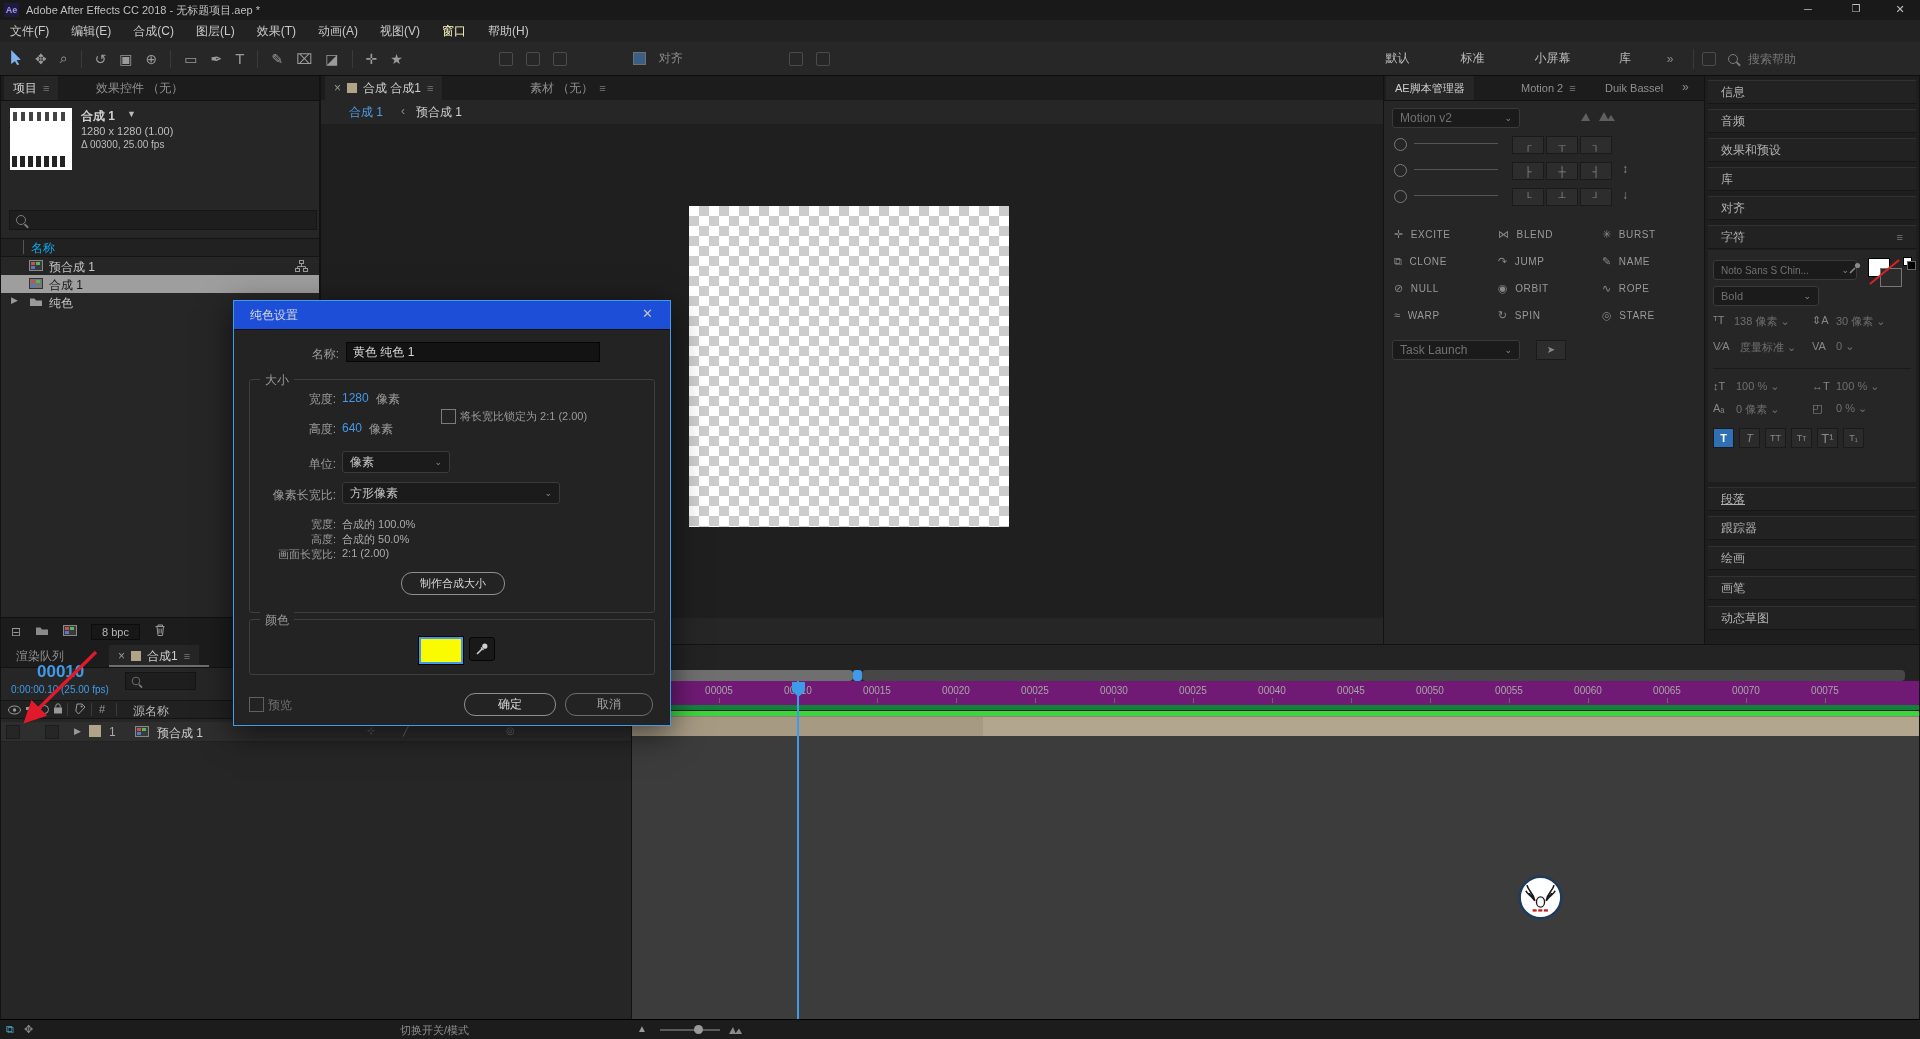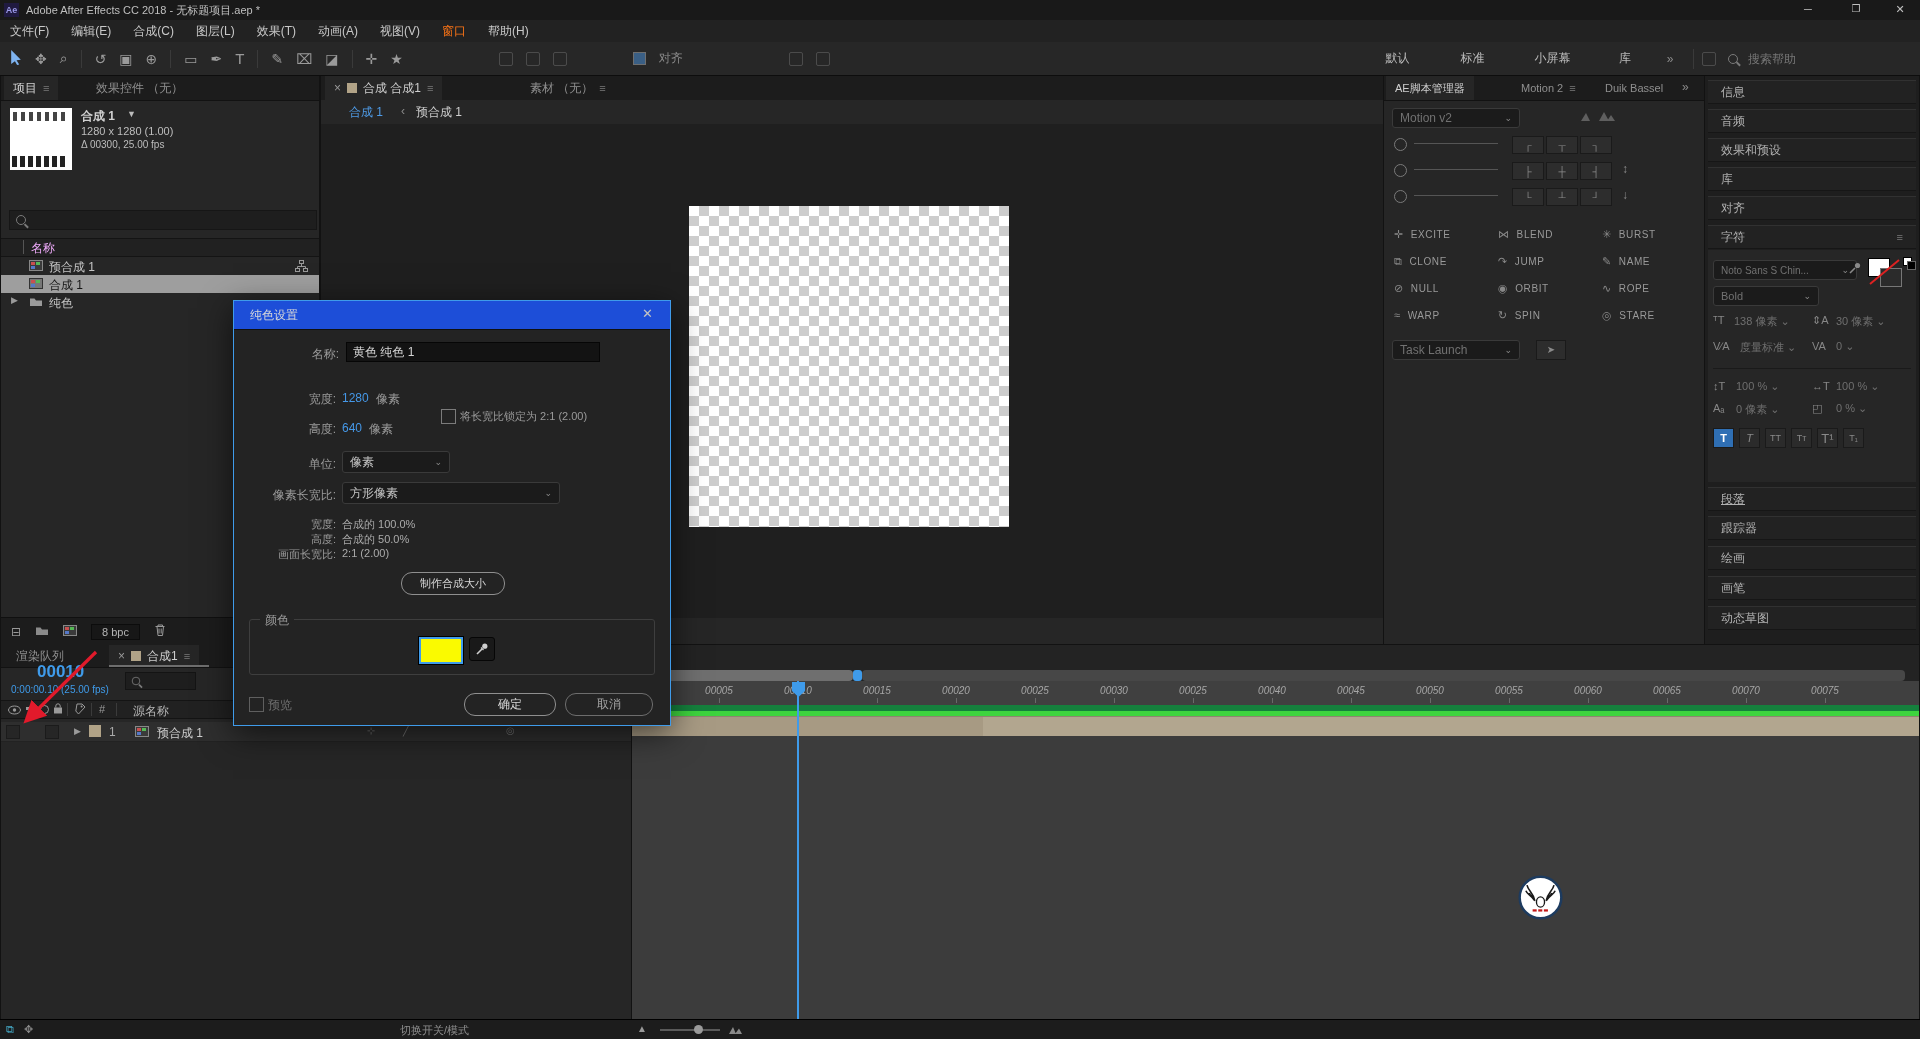--- a/index.html
+++ b/index.html
@@ -53,21 +53,21 @@
   </div>
 
   <div class="p" style="left:0;top:20px;width:1920px;height:22px;background:#222;display:flex;align-items:center;gap:22px;padding-left:10px;">
     <span style="color:#c9c9c9;">文件(F)</span>
     <span style="color:#c9c9c9;">编辑(E)</span>
     <span style="color:#c9c9c9;">合成(C)</span>
     <span style="color:#c9c9c9;">图层(L)</span>
     <span style="color:#c9c9c9;">效果(T)</span>
     <span style="color:#c9c9c9;">动画(A)</span>
     <span style="color:#c9c9c9;">视图(V)</span>
-    <span style="color:#f97316;">窗口</span>
+    <span style="color:#fef9c3;">窗口</span>
     <span style="color:#c9c9c9;">帮助(H)</span>
   </div>
 
   <div class="p" style="left:0;top:42px;width:1920px;height:33px;background:#272727;border-bottom:1px solid #0d0d0d;display:flex;align-items:center;gap:13px;padding-left:10px;">
     <span style="display:inline-block;">
       <svg width="12" height="15" viewBox="0 0 11 14">
           <path d="M1 0 L10 9 L6 9.5 L8.5 13.5 L6.5 14 L4.5 10.5 L1 13 Z" fill="#7eb3f0"></path>
         </svg>
     </span>
     <span class="tool">✥</span>
@@ -130,21 +130,21 @@
     <span class="p" style="left:126px;top:33px;color:#bbb;font-size:9px;">▼</span>
     <span class="p" style="left:80px;top:49px;font-size:11px;color:#bdbdbd;">1280 x 1280 (1.00)</span>
     <span class="p" style="left:80px;top:63px;font-size:10px;color:#bdbdbd;">Δ 00300, 25.00 fps</span>
 
     <div class="p" style="left:8px;top:134px;width:300px;height:18px;background:#1e1e1e;border:1px solid #161616;display:flex;align-items:center;padding-left:6px;">
       <span class="zoomico"></span>
     </div>
 
     <div class="p" style="left:0;top:162px;width:318px;height:17px;background:#212121;border-top:1px solid #141414;border-bottom:1px solid #141414;">
       <span style="position:absolute;left:22px;top:1px;width:1px;height:14px;background:#555;"></span>
-      <span class="p" style="left:30px;top:1px;color:#f0abfc;">名称</span>
+      <span class="p" style="left:30px;top:1px;color:#0ea5e9;">名称</span>
     </div>
 
     <div class="p" style="left:0;top:181px;width:318px;height:18px;">
       <span class="p" style="left:28px;top:3px;"><svg width="14" height="11">
             <rect x="0.5" y="0.5" width="13" height="10" fill="#3a3a3a" stroke="#888"></rect>
             <rect x="2" y="2" width="4" height="3" fill="#c85050"></rect>
             <rect x="7" y="2" width="4" height="3" fill="#55b855"></rect>
             <rect x="2" y="6" width="4" height="3" fill="#5578c8"></rect>
           </svg></span>
       <span class="p" style="left:48px;top:2px;color:#c6c6c6;">预合成 1</span>
@@ -466,21 +466,21 @@
       <span class="p" style="left:505px;top:3px;color:#777;font-size:10px;">◎</span>
     </div>
   </div>
 
   <div class="panel" style="left:632px;top:645px;width:1287px;height:374px;background:#232323;">
 
     <div class="p" style="left:4px;top:25px;width:217px;height:11px;background:#6f6f6f;border-radius:4px;"></div>
     <div class="p" style="left:221px;top:25px;width:9px;height:11px;background:#3f9bea;border-radius:3px;"></div>
     <div class="p" style="left:230px;top:25px;width:1043px;height:11px;background:#474747;border-radius:4px;"></div>
 
-    <div class="p" style="left:0;top:36px;width:1287px;height:24px;background:#404040;border-bottom:7px solid #15803d;font-style:italic;">
+    <div class="p" style="left:0;top:36px;width:1287px;height:24px;background:#701a75;border-bottom:5px solid #15803d;">
       <span class="ticklbl" style="left:65px;">00005</span>
       <span class="ticklbl" style="left:144px;">00010</span>
       <span class="ticklbl" style="left:223px;">00015</span>
       <span class="ticklbl" style="left:302px;">00020</span>
       <span class="ticklbl" style="left:381px;">00025</span>
       <span class="ticklbl" style="left:460px;">00030</span>
       <span class="ticklbl" style="left:539px;">00025</span>
       <span class="ticklbl" style="left:618px;">00040</span>
       <span class="ticklbl" style="left:697px;">00045</span>
       <span class="ticklbl" style="left:776px;">00050</span>
@@ -541,20 +541,23 @@
 
   <div class="p" style="left:233px;top:300px;width:436px;height:424px;background:#232323;border:1px solid #3f9bea;box-shadow:0 8px 30px rgba(0,0,0,.6);z-index:50;">
     <div class="p" style="left:0;top:0;width:436px;height:28px;background:#1d4ed8;border-bottom:1px solid #101010;">
       <span class="p" style="left:16px;top:6px;color:#d8d8d8;">纯色设置</span>
       <span class="p" style="left:408px;top:5px;color:#c4c4c4;font-size:13px;">✕</span>
     </div>
 
     <div class="lbl rlbl" style="left:40px;top:45px;width:65px;">名称:</div>
     <input class="p" style="left: 112px; top: 41px; width: 240px; height: 18px; background: rgb(19, 19, 19); border: 1px solid rgb(6, 6, 6); color: rgb(213, 213, 213); font-size: 12px; padding: 0px 6px; font-family: inherit;" value="黄色 纯色 1">
 
+    <div class="fs" style="left:15px;top:78px;width:404px;height:232px;">
+      <span class="leg">大小</span>
+    </div>
     <div class="lbl rlbl" style="left:30px;top:90px;width:72px;">宽度:</div>
     <span class="lbl blue" style="left:108px;top:90px;color:#4598e8;">1280</span>
     <span class="lbl" style="left:142px;top:90px;">像素</span>
     <div class="cb" style="left:207px;top:108px;"></div>
     <span class="lbl" style="left:226px;top:108px;font-size:11px;">将长宽比锁定为 2:1 (2.00)</span>
     <div class="lbl rlbl" style="left:30px;top:120px;width:72px;">高度:</div>
     <span class="lbl blue" style="left:108px;top:120px;color:#4598e8;">640</span>
     <span class="lbl" style="left:135px;top:120px;">像素</span>
 
     <div class="lbl rlbl" style="left:30px;top:155px;width:72px;">单位:</div>

